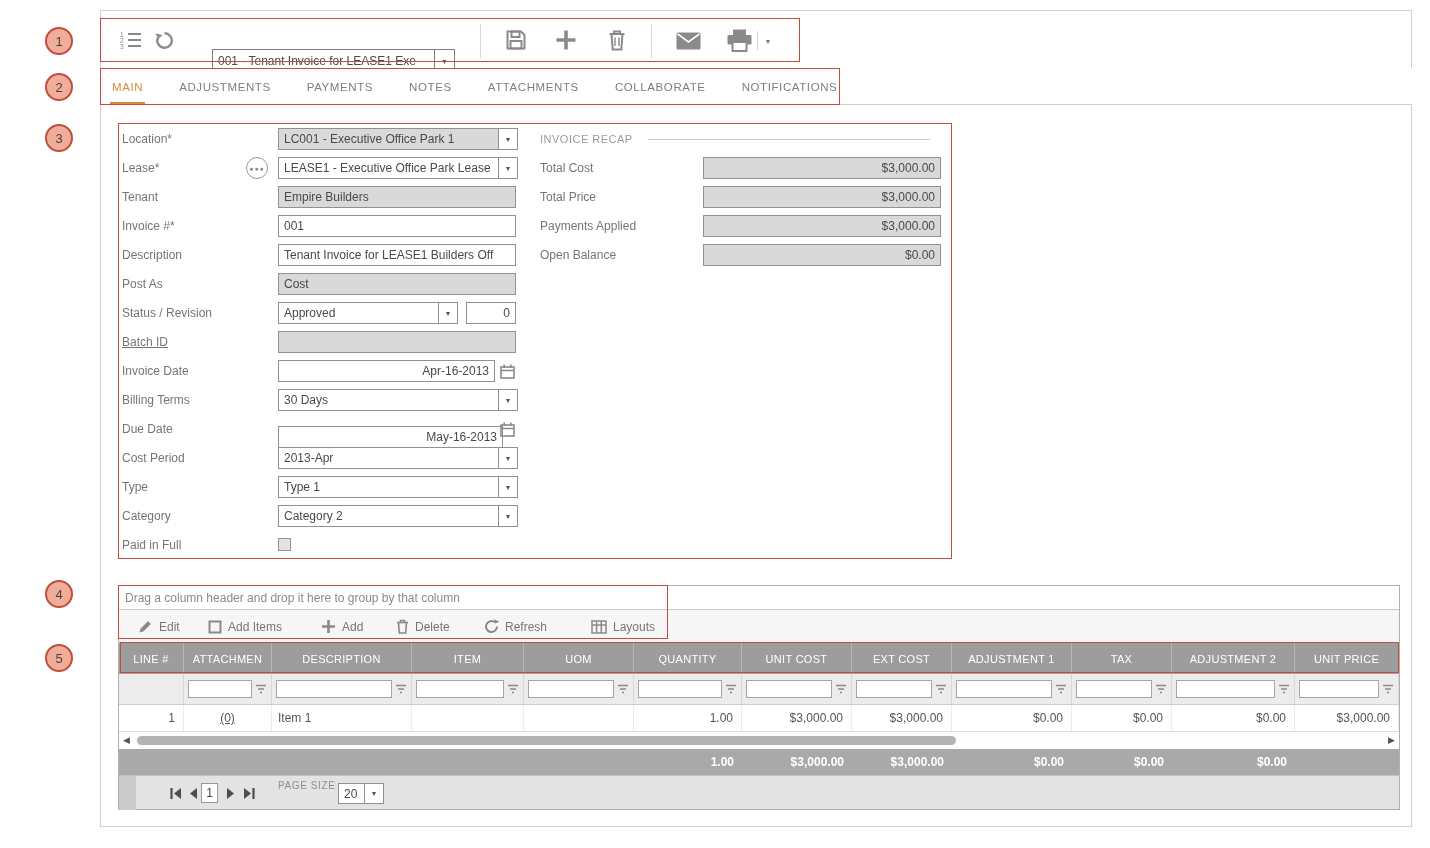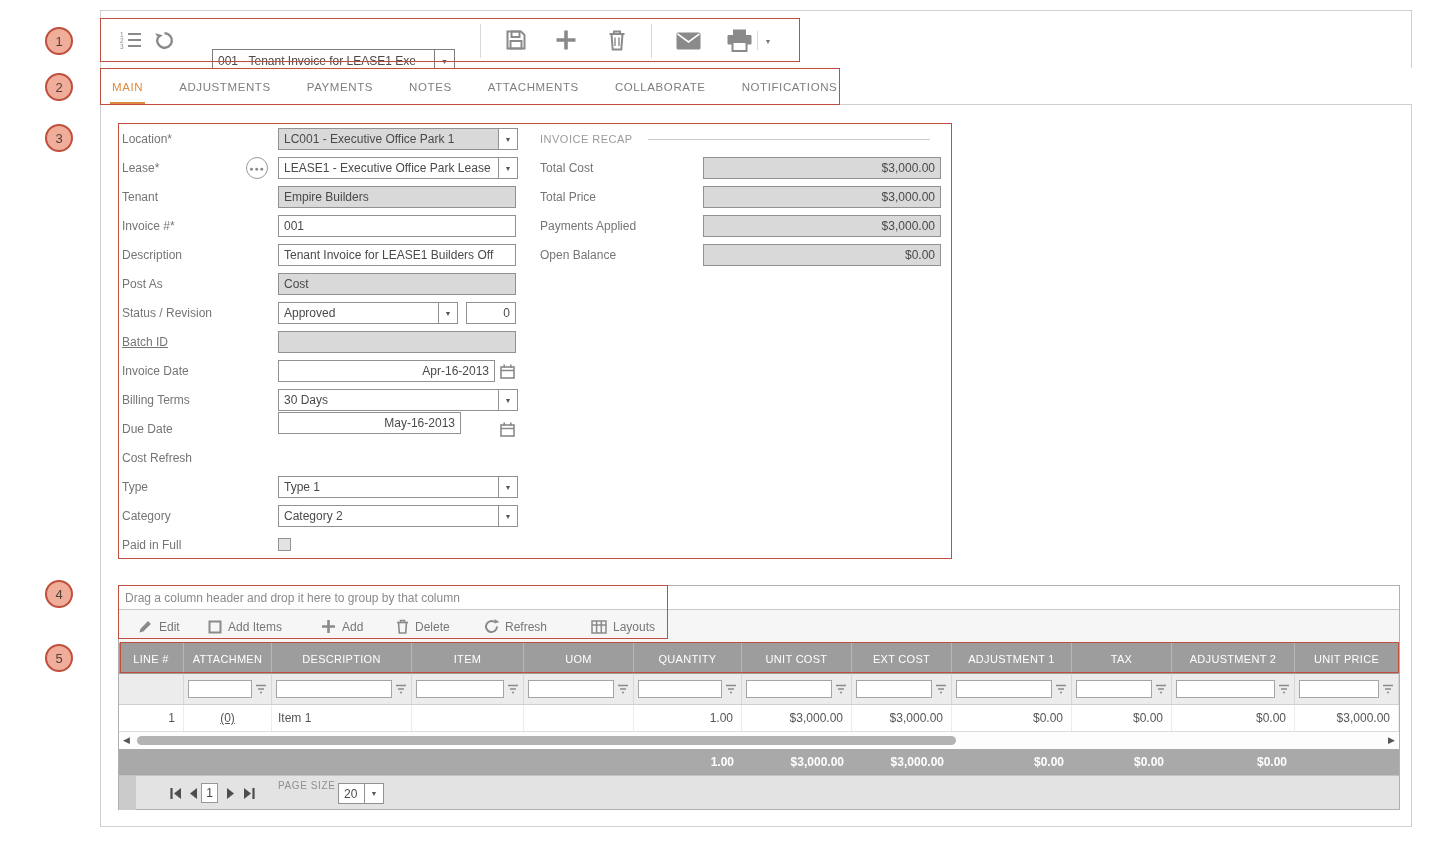--- a/index.html
+++ b/index.html
@@ -176,21 +176,21 @@
   <div class="lbl" style="top:157px">Lease*</div>
   <div class="lbl" style="top:186px">Tenant</div>
   <div class="lbl" style="top:215px">Invoice #*</div>
   <div class="lbl" style="top:244px">Description</div>
   <div class="lbl" style="top:273px">Post As</div>
   <div class="lbl" style="top:302px">Status / Revision</div>
   <div class="lbl" style="top:331px;text-decoration:underline">Batch ID</div>
   <div class="lbl" style="top:360px">Invoice Date</div>
   <div class="lbl" style="top:389px">Billing Terms</div>
   <div class="lbl" style="top:418px">Due Date</div>
-  <div class="lbl" style="top:447px">Cost Refresh</div>
+  <div class="lbl" style="top:447px">Cost Period</div>
   <div class="lbl" style="top:476px">Type</div>
   <div class="lbl" style="top:505px">Category</div>
   <div class="lbl" style="top:534px">Paid in Full</div>
 
   <div class="sel" style="left:278px;top:128px;width:240px">
     <span class="sel-txt gray">LC001 - Executive Office Park 1</span>
     <span class="sel-arrow">▼</span>
   </div>
   <div class="ellipsis-btn">●●●</div>
   <div class="sel" style="left:278px;top:157px;width:240px">
@@ -211,26 +211,30 @@
   <div class="cal-btn" style="left:499px;top:363px">
     <svg width="15" height="15" viewBox="0 0 15 15">
       <rect x="1" y="3" width="13" height="11" fill="none" stroke="#8a8a8a" stroke-width="1.6"></rect>
       <path d="M1 6.5 h13 M4.2 0.5 v3.5 M10.8 0.5 v3.5" stroke="#8a8a8a" stroke-width="1.6" fill="none"></path>
     </svg>
   </div>
   <div class="sel" style="left:278px;top:389px;width:240px">
     <span class="sel-txt">30 Days</span>
     <span class="sel-arrow">▼</span>
   </div>
-  <div class="inp right" style="left:278px;top:412px;width:183px">May-16-2013</div>
+  <div class="inp right" style="left:278px;top:426px;width:225px">May-16-2013</div>
   <div class="cal-btn" style="left:499px;top:421px">
     <svg width="15" height="15" viewBox="0 0 15 15">
       <rect x="1" y="3" width="13" height="11" fill="none" stroke="#8a8a8a" stroke-width="1.6"></rect>
       <path d="M1 6.5 h13 M4.2 0.5 v3.5 M10.8 0.5 v3.5" stroke="#8a8a8a" stroke-width="1.6" fill="none"></path>
     </svg>
+  </div>
+  <div class="sel" style="left:278px;top:447px;width:240px">
+    <span class="sel-txt">2013-Apr</span>
+    <span class="sel-arrow">▼</span>
   </div>
   <div class="sel" style="left:278px;top:476px;width:240px">
     <span class="sel-txt">Type 1</span>
     <span class="sel-arrow">▼</span>
   </div>
   <div class="sel" style="left:278px;top:505px;width:240px">
     <span class="sel-txt">Category 2</span>
     <span class="sel-arrow">▼</span>
   </div>
   <div class="checkbox"></div>

